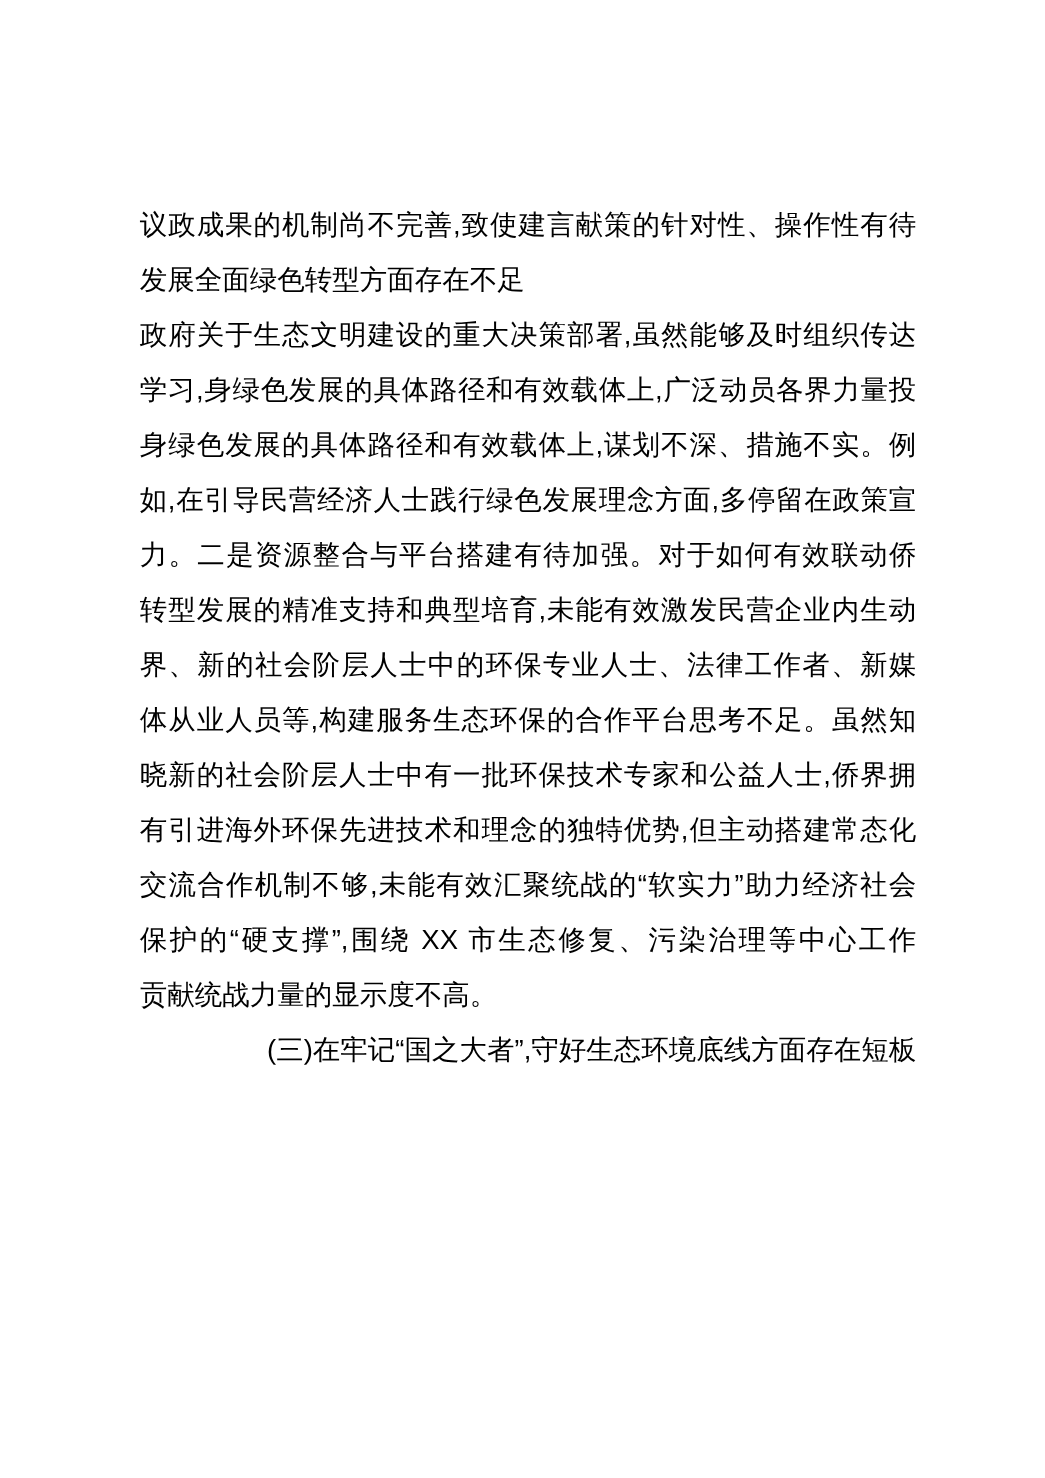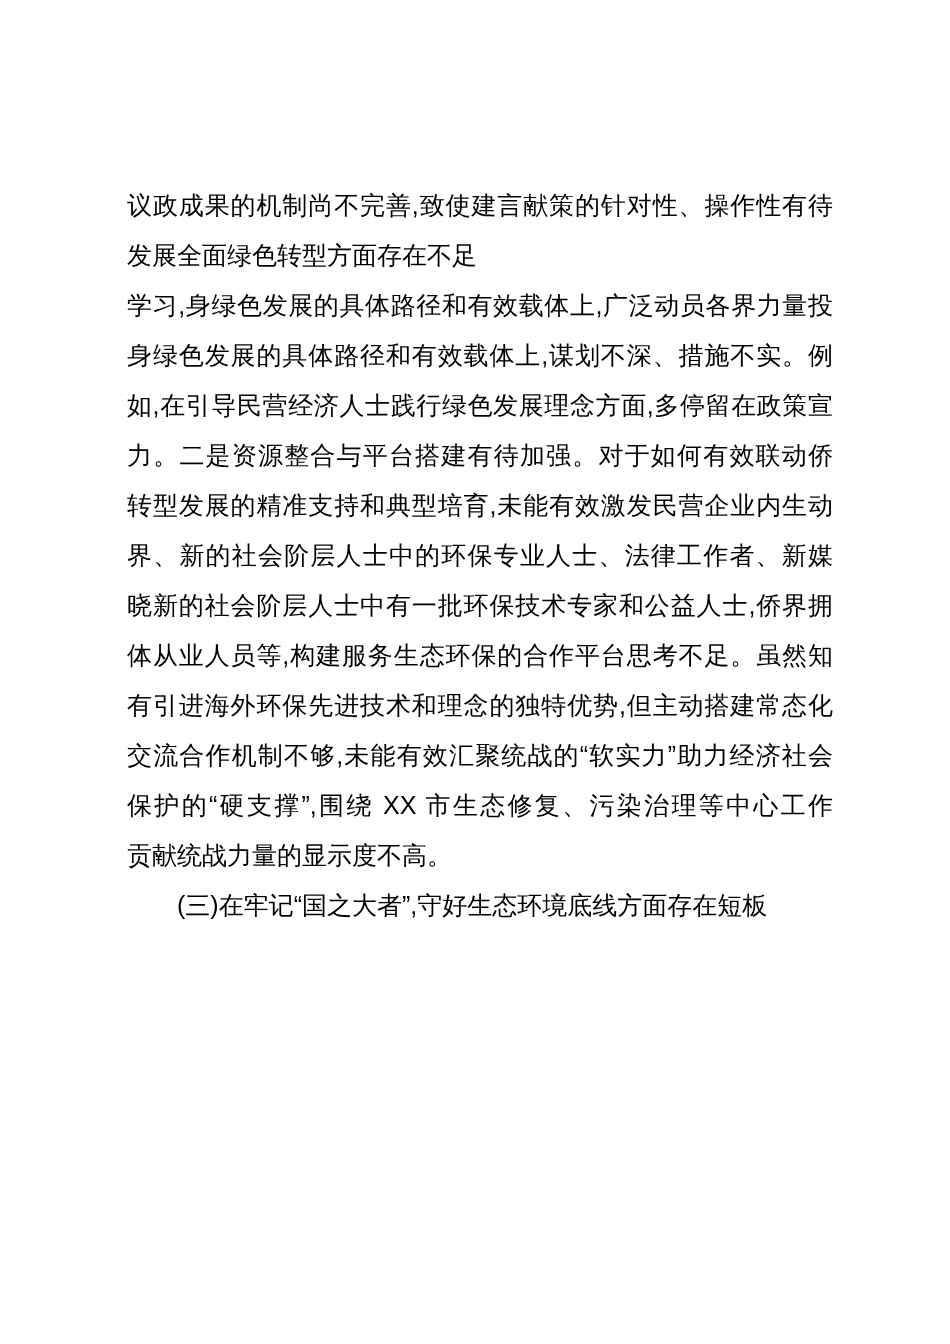--- a/index.html
+++ b/index.html
@@ -34,42 +34,44 @@
     font-weight: 400;
     letter-spacing: 0;
   }
   .line.fill {
     text-align: justify;
     text-align-last: justify;
     text-justify: inter-character;
   }
   .line.indent {
     text-indent: 50px;
+    text-align: right;
   }
 </style>
 </head>
 <body>
 
 <div class="page">
   <div class="doc-body">
       <div class="paragraph">
         <div class="line fill">议政成果的机制尚不完善,致使建言献策的针对性、操作性有待</div>
       </div>
       <div class="paragraph">
         <div class="line">发展全面绿色转型方面存在不足</div>
       </div>
       <div class="paragraph">
+        <div class="line fill">政府关于生态文明建设的重大决策部署,虽然能够及时组织传达</div>
         <div class="line fill">学习,身绿色发展的具体路径和有效载体上,广泛动员各界力量投</div>
         <div class="line fill">身绿色发展的具体路径和有效载体上,谋划不深、措施不实。例</div>
         <div class="line fill">如,在引导民营经济人士践行绿色发展理念方面,多停留在政策宣</div>
         <div class="line fill">力。二是资源整合与平台搭建有待加强。对于如何有效联动侨</div>
         <div class="line fill">转型发展的精准支持和典型培育,未能有效激发民营企业内生动</div>
         <div class="line fill">界、新的社会阶层人士中的环保专业人士、法律工作者、新媒</div>
+        <div class="line fill">体从业人员等,构建服务生态环保的合作平台思考不足。虽然知</div>
         <div class="line fill">晓新的社会阶层人士中有一批环保技术专家和公益人士,侨界拥</div>
-        <div class="line fill">体从业人员等,构建服务生态环保的合作平台思考不足。虽然知</div>
         <div class="line fill">有引进海外环保先进技术和理念的独特优势,但主动搭建常态化</div>
         <div class="line fill">交流合作机制不够,未能有效汇聚统战的“软实力”助力经济社会</div>
         <div class="line fill">保护的“硬支撑”,围绕 XX 市生态修复、污染治理等中心工作</div>
         <div class="line">贡献统战力量的显示度不高。</div>
       </div>
       <div class="paragraph">
         <div class="line indent">(三)在牢记“国之大者”,守好生态环境底线方面存在短板</div>
       </div>
     </div>
 </div>

